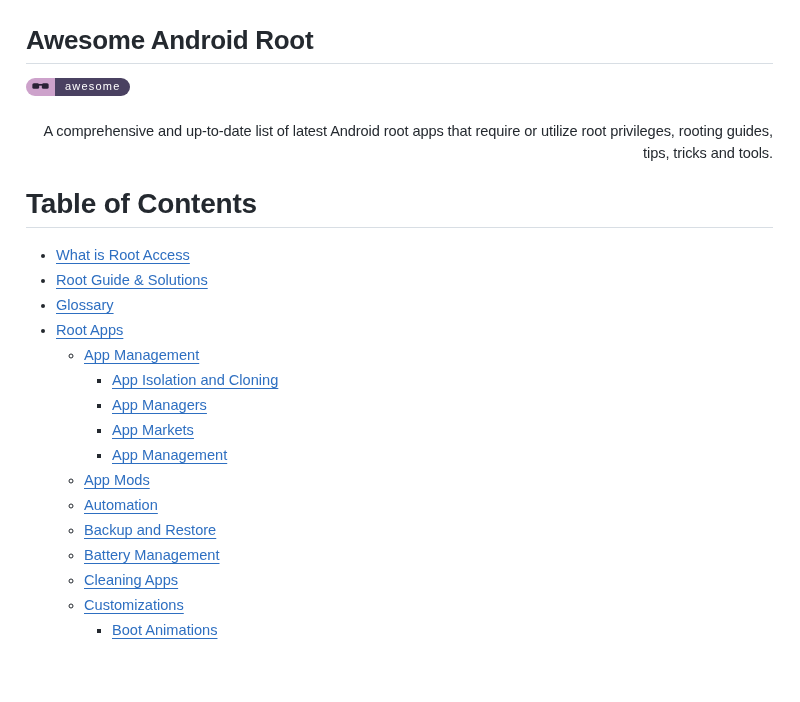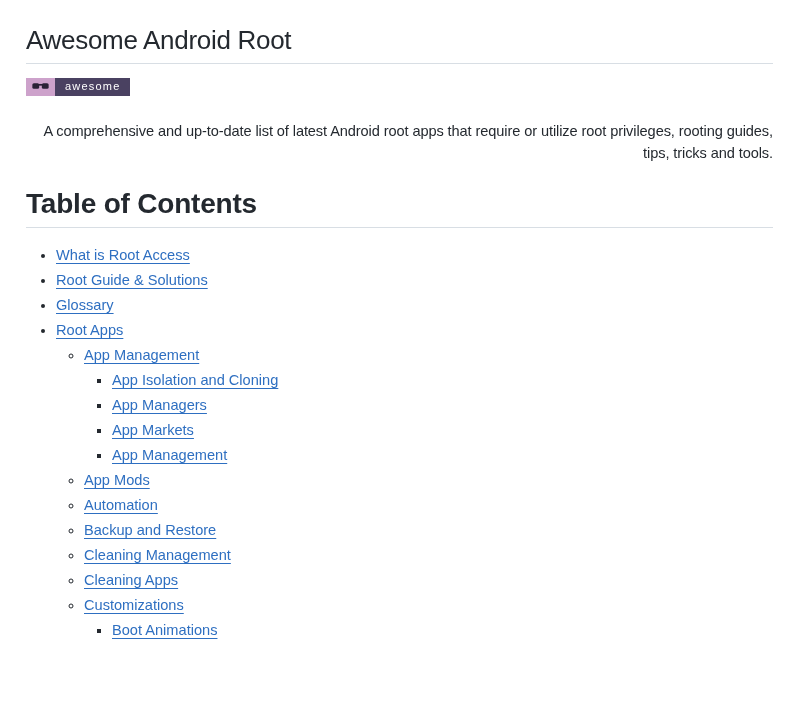--- a/index.html
+++ b/index.html
@@ -18,31 +18,31 @@
     background: #ffffff;
     color: var(--text);
     font-family: "Liberation Sans", sans-serif;
   }
   .container {
     width: 747px;
     margin: 24px 27px 0 26px;
   }
   .page-title {
     font-size: 26px;
-    font-weight: 400;
+    font-weight: 700;
     line-height: 1.3;
     letter-spacing: -0.3px;
     margin: 0 0 14px 0;
     padding-bottom: 5px;
     border-bottom: 1px solid var(--hairline);
   }
   .badge {
     display: inline-flex;
     height: 18px;
-    border-radius: 0;
+    border-radius: 9px;
     overflow: hidden;
     text-decoration: none;
     vertical-align: top;
   }
   .badge-left {
     background: var(--badge-left-bg);
     width: 29px;
     display: flex;
     align-items: center;
     justify-content: center;
@@ -127,21 +127,21 @@
         <li><a href="#">Root Apps</a><ul>
             <li><a href="#">App Management</a><ul>
                 <li><a href="#">App Isolation and Cloning</a></li>
                 <li><a href="#">App Managers</a></li>
                 <li><a href="#">App Markets</a></li>
                 <li><a href="#">App Management</a></li>
               </ul></li>
             <li><a href="#">App Mods</a></li>
             <li><a href="#">Automation</a></li>
             <li><a href="#">Backup and Restore</a></li>
-            <li><a href="#">Cleaning Management</a></li>
+            <li><a href="#">Battery Management</a></li>
             <li><a href="#">Cleaning Apps</a></li>
             <li><a href="#">Customizations</a><ul>
                 <li><a href="#">Boot Animations</a></li>
               </ul></li>
           </ul></li>
       </ul>
     </nav>
 
 </div>
 

